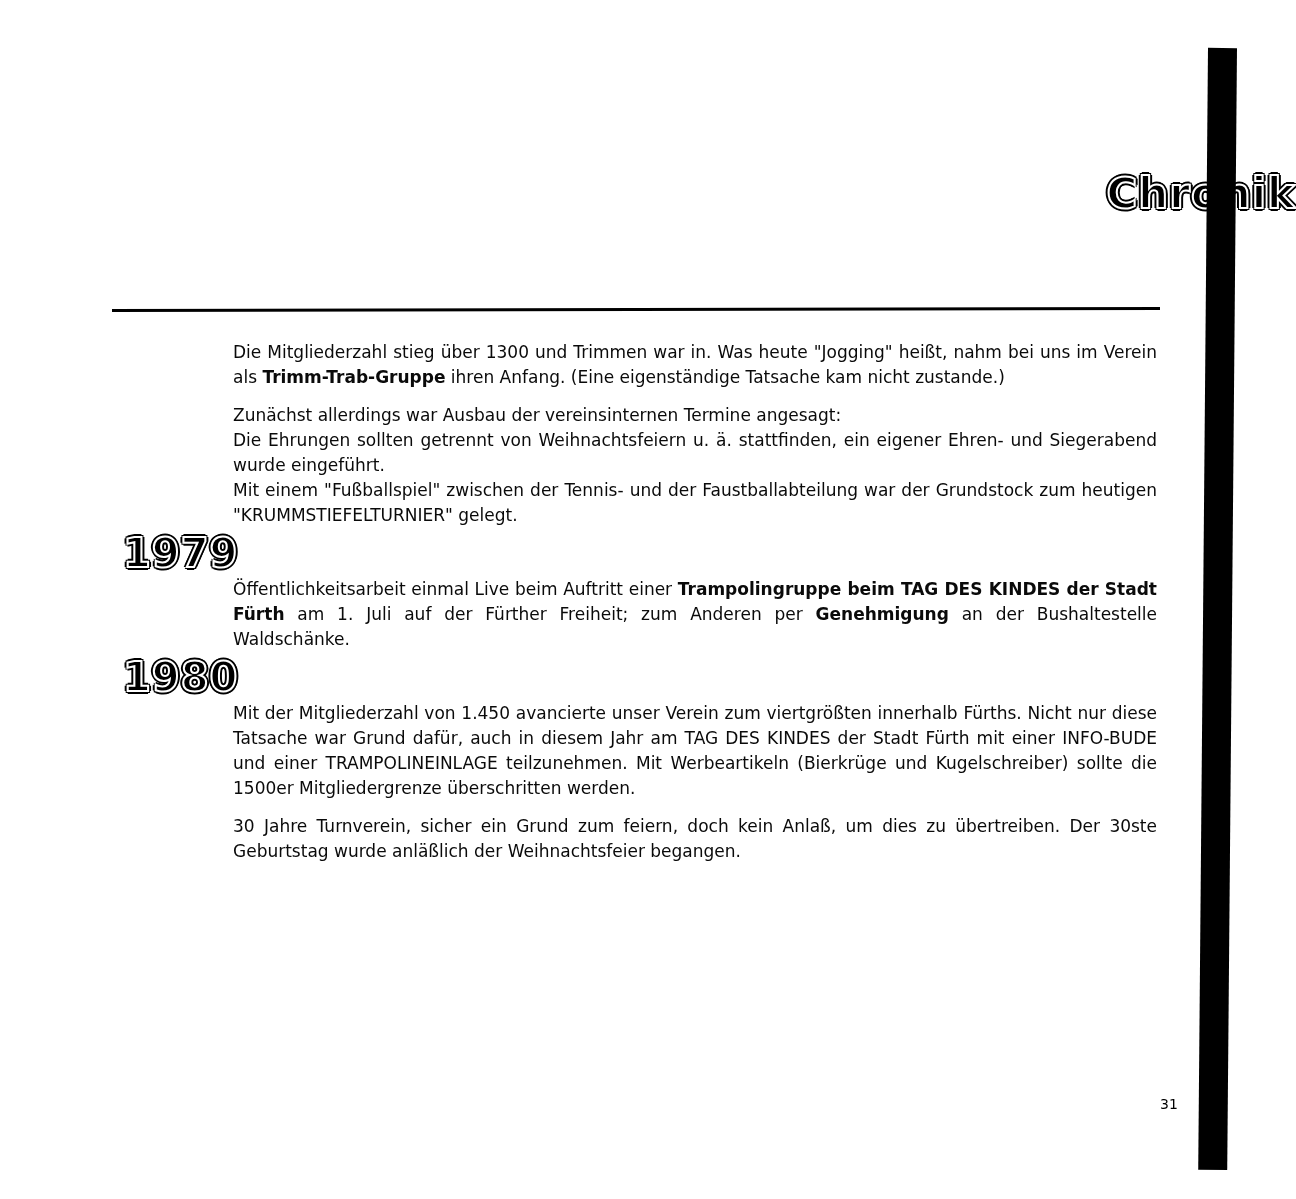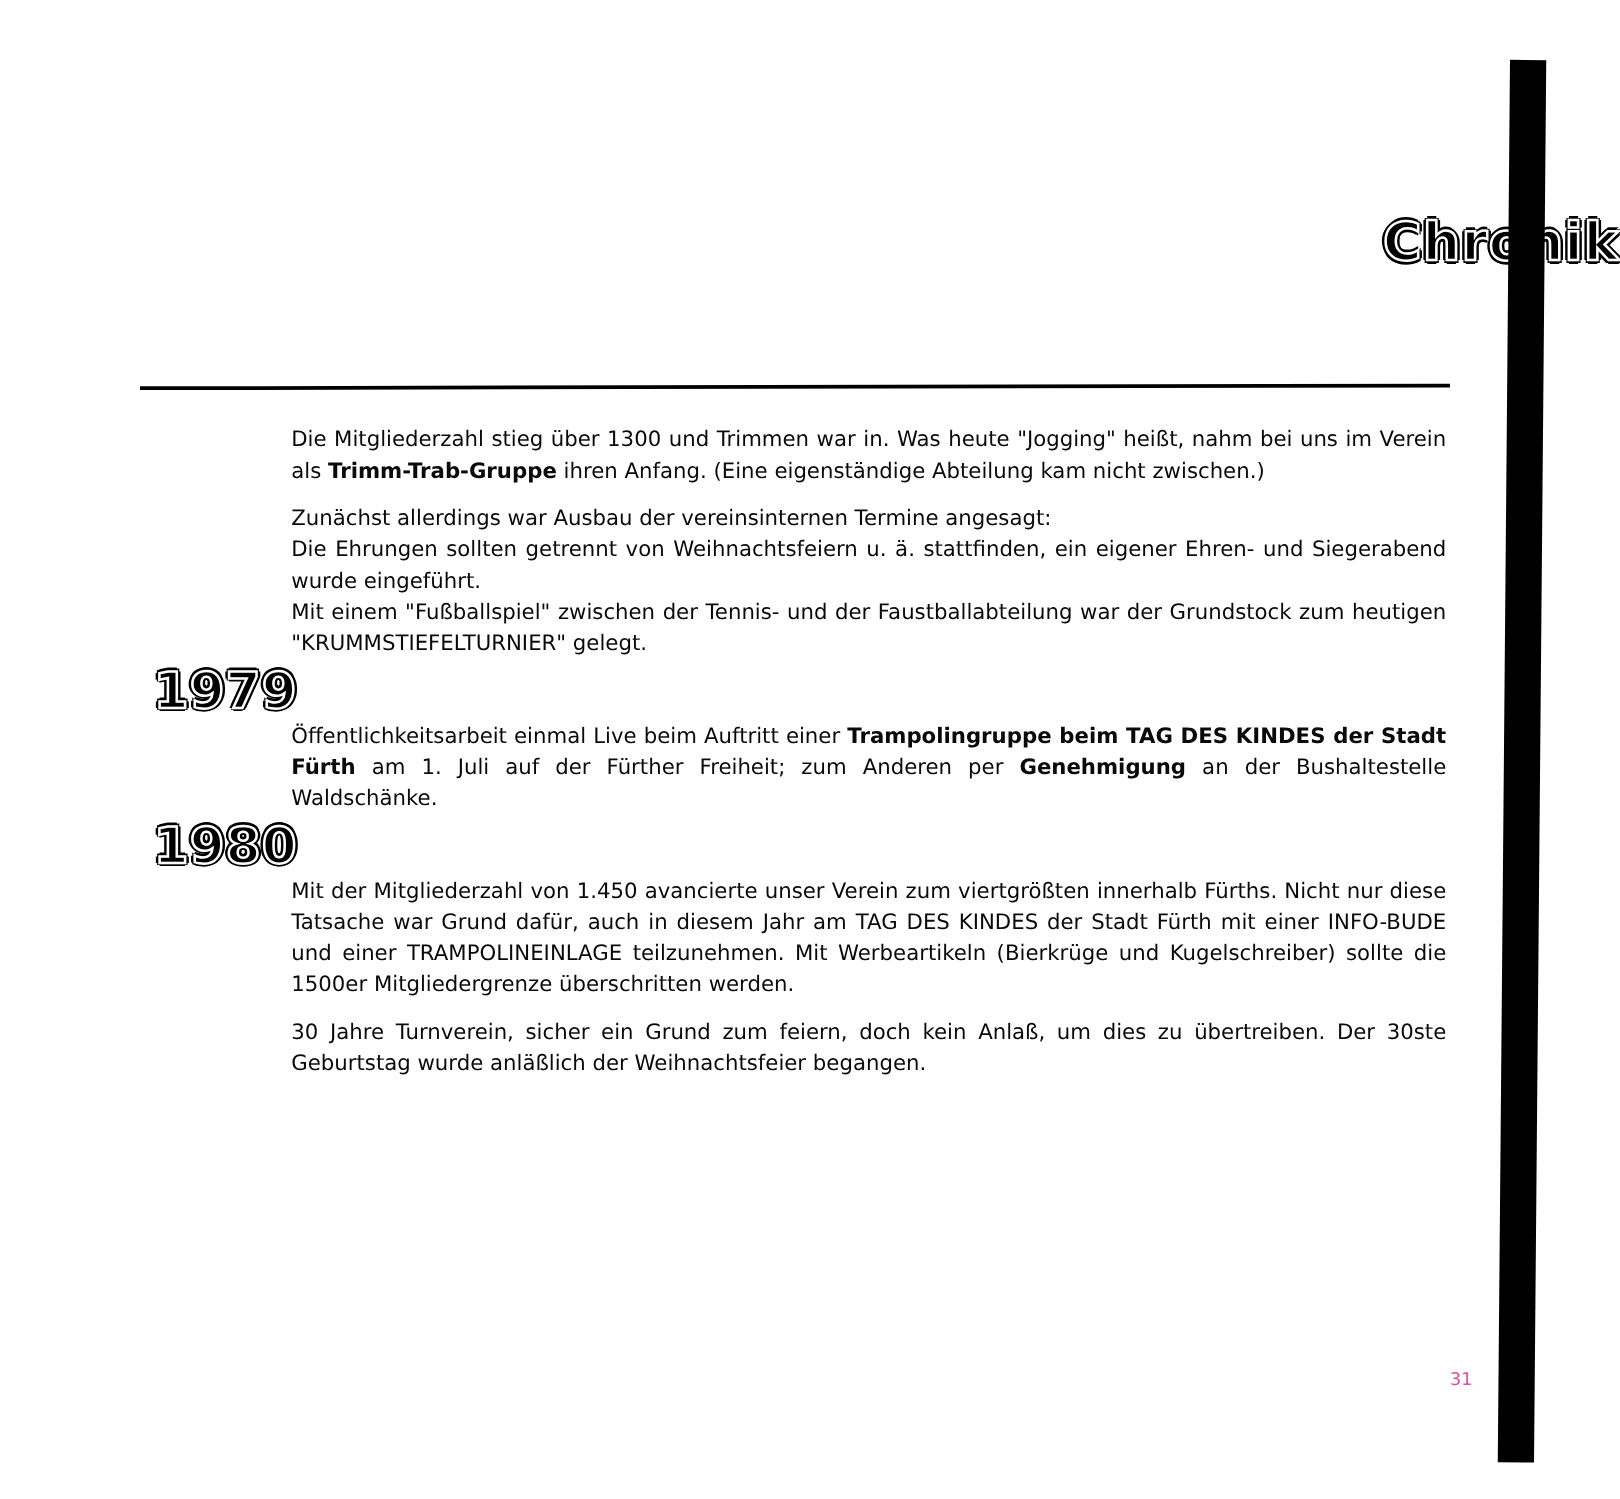--- a/index.html
+++ b/index.html
@@ -87,37 +87,37 @@
     font-size: 40px;
     line-height: 44px;
     letter-spacing: 1px;
   }
 
   .page-num {
     position: absolute;
     left: 1160px;
     top: 1096px;
     font-size: 14px;
-    color: #ec4899;
+    color: #000000;
   }
 </style>
 </head>
 <body>
 
 <div class="title-wrap">
   <span class="outline">
     <span class="back">Chronik</span>
     <span class="front">Chronik</span>
   </span>
 </div>
 
 <div class="rule"></div>
 
 <div class="content" id="content">
-    <p class="para"><span class="run">Die Mitgliederzahl stieg über 1300 und Trimmen war in. Was heute "Jogging" heißt, nahm bei uns im Verein als </span><span class="run b">Trimm-Trab-Gruppe</span><span class="run"> ihren Anfang. (Eine eigenständige Abteilung kam nicht zwischen.)</span></p>
+    <p class="para"><span class="run">Die Mitgliederzahl stieg über 1300 und Trimmen war in. Was heute "Jogging" heißt, nahm bei uns im Verein als </span><span class="run b">Trimm-Trab-Gruppe</span><span class="run"> ihren Anfang. (Eine eigenständige Tatsache kam nicht zustande.)</span></p>
     <p class="para"><span class="run">Zunächst allerdings war Ausbau der vereinsinternen Termine angesagt:
 Die Ehrungen sollten getrennt von Weihnachtsfeiern u. ä. stattfinden, ein eigener Ehren- und Siegerabend wurde eingeführt.
 Mit einem "Fußballspiel" zwischen der Tennis- und der Faustballabteilung war der Grundstock zum heutigen "KRUMMSTIEFELTURNIER" gelegt.</span></p>
     <div class="year"><span class="outline"><span class="back">1979</span><span class="front">1979</span></span></div>
     <p class="para"><span class="run">Öffentlichkeitsarbeit einmal Live beim Auftritt einer </span><span class="run b">Trampolingruppe beim TAG DES KINDES der Stadt Fürth</span><span class="run"> am 1. Juli auf der Fürther Freiheit; zum Anderen per </span><span class="run b">Genehmigung</span><span class="run"> an der Bushaltestelle Waldschänke.</span></p>
     <div class="year"><span class="outline"><span class="back">1980</span><span class="front">1980</span></span></div>
     <p class="para"><span class="run">Mit der Mitgliederzahl von 1.450 avancierte unser Verein zum viertgrößten innerhalb Fürths. Nicht nur diese Tatsache war Grund dafür, auch in diesem Jahr am TAG DES KINDES der Stadt Fürth mit einer INFO-BUDE und einer TRAMPOLINEINLAGE teilzunehmen. Mit Werbeartikeln (Bierkrüge und Kugelschreiber) sollte die 1500er Mitgliedergrenze überschritten werden.</span></p>
     <p class="para"><span class="run">30 Jahre Turnverein, sicher ein Grund zum feiern, doch kein Anlaß, um dies zu übertreiben. Der 30ste Geburtstag wurde anläßlich der Weihnachtsfeier begangen.</span></p>
   </div>
 

